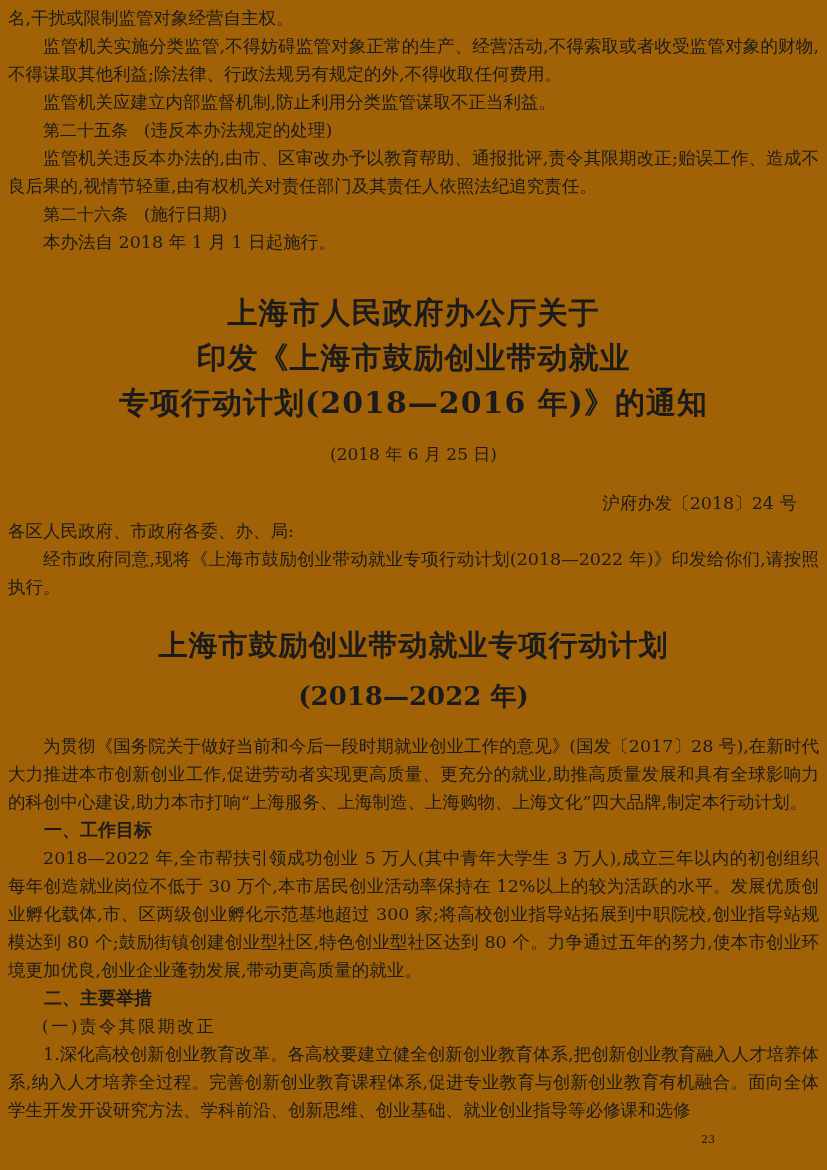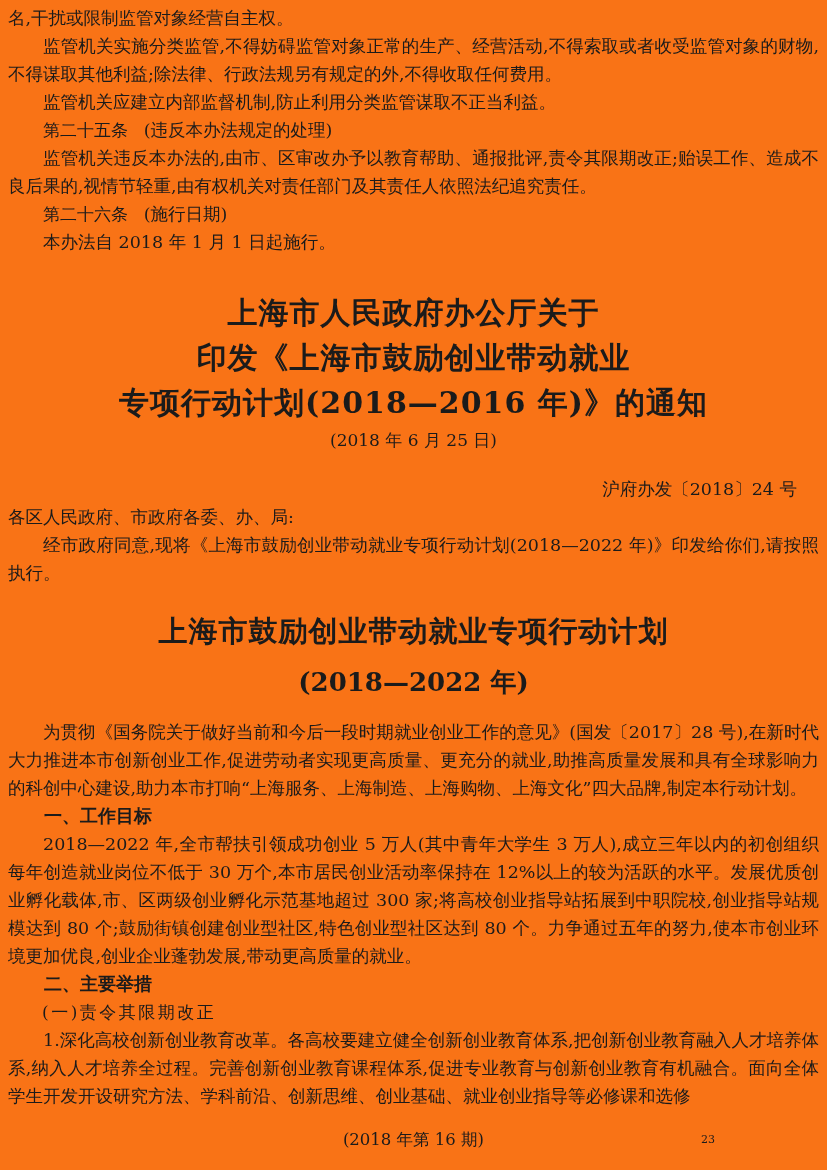--- a/index.html
+++ b/index.html
@@ -1,21 +1,21 @@
 <!DOCTYPE html>
 <html lang="zh"><head>
 <meta charset="utf-8">
 <style>
   html, body { margin: 0; padding: 0; background: #ffffff; }
   .page {
     position: relative;
     width: 827px;
     height: 1170px;
     margin: 0 auto;
-    background: #f97316;
+    background: #a16207;
     overflow: hidden;
     font-family: "DejaVu Serif", "Liberation Serif", serif;
     color: #1b1b1b;
   }
   .content { padding: 4px 8px 0 8px; }
 
   .para {
     margin: 0;
     font-size: 17.5px;
     line-height: 28px;
@@ -33,21 +33,21 @@
   .article-title { margin-left: 0.9em; }
 
   .notice-title {
     margin: 34px 0 0 0;
     text-align: center;
     font-weight: bold;
     font-size: 30px;
     line-height: 45px;
     letter-spacing: 1px;
   }
-  .date-line { margin: 0; text-align: center; font-size: 17px; line-height: 30px; }
+  .date-line { margin: 14px; text-align: center; font-size: 17px; line-height: 30px; }
 
   .doc-number {
     margin: 20px 0 0 0;
     text-align: right;
     padding-right: 22px;
     font-size: 17.5px;
     line-height: 28px;
   }
   .salutation { margin-top: 0; }
 
@@ -141,15 +141,14 @@
       <p class="para indent intro">为贯彻《国务院关于做好当前和今后一段时期就业创业工作的意见》(国发〔2017〕28 号),在新时代大力推进本市创新创业工作,促进劳动者实现更高质量、更充分的就业,助推高质量发展和具有全球影响力的科创中心建设,助力本市打响“上海服务、上海制造、上海购物、上海文化”四大品牌,制定本行动计划。</p>
       <p class="section-head">一、工作目标</p>
       <p class="para indent">2018—2022 年,全市帮扶引领成功创业 5 万人(其中青年大学生 3 万人),成立三年以内的初创组织每年创造就业岗位不低于 30 万个,本市居民创业活动率保持在 12%以上的较为活跃的水平。发展优质创业孵化载体,市、区两级创业孵化示范基地超过 300 家;将高校创业指导站拓展到中职院校,创业指导站规模达到 80 个;鼓励街镇创建创业型社区,特色创业型社区达到 80 个。力争通过五年的努力,使本市创业环境更加优良,创业企业蓬勃发展,带动更高质量的就业。</p>
       <p class="section-head">二、主要举措</p>
       <p class="sub-head">(一)责令其限期改正</p>
       <p class="para indent">1.深化高校创新创业教育改革。各高校要建立健全创新创业教育体系,把创新创业教育融入人才培养体系,纳入人才培养全过程。完善创新创业教育课程体系,促进专业教育与创新创业教育有机融合。面向全体学生开发开设研究方法、学科前沿、创新思维、创业基础、就业创业指导等必修课和选修</p>
     </section>
 
   </div>
 
-  <p class="footer-line">(2018 年第 16 期)</p>
   <span class="page-number">23</span>
 </div>
 
 </body></html>

